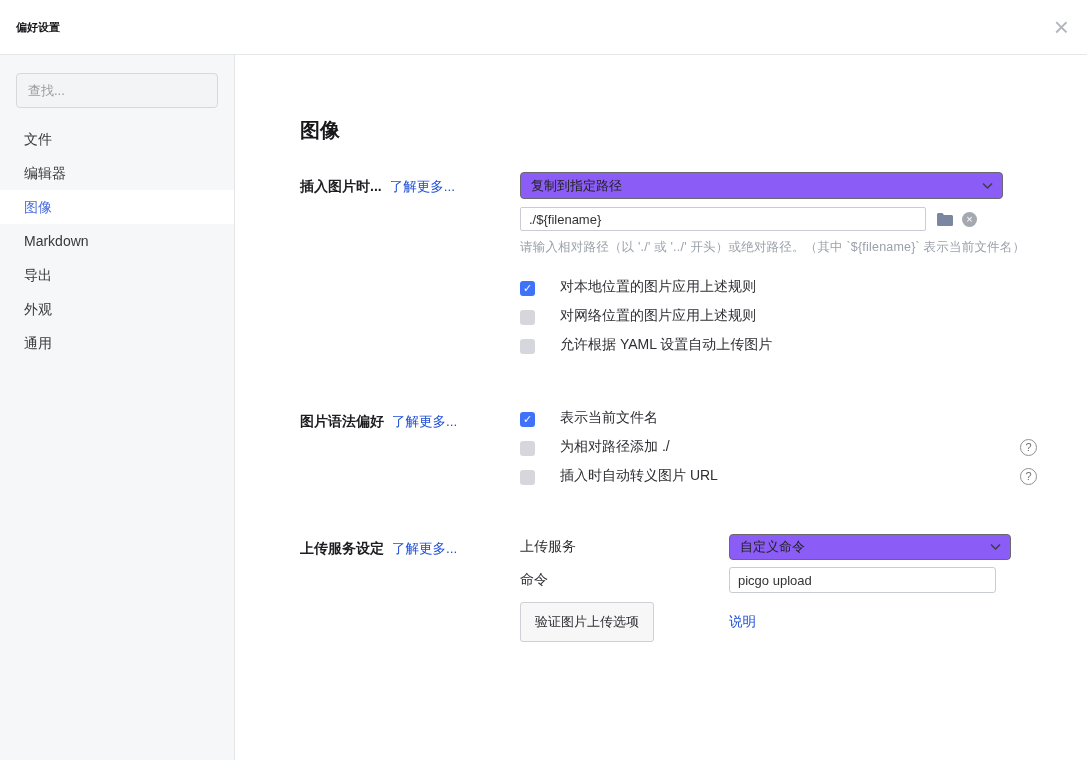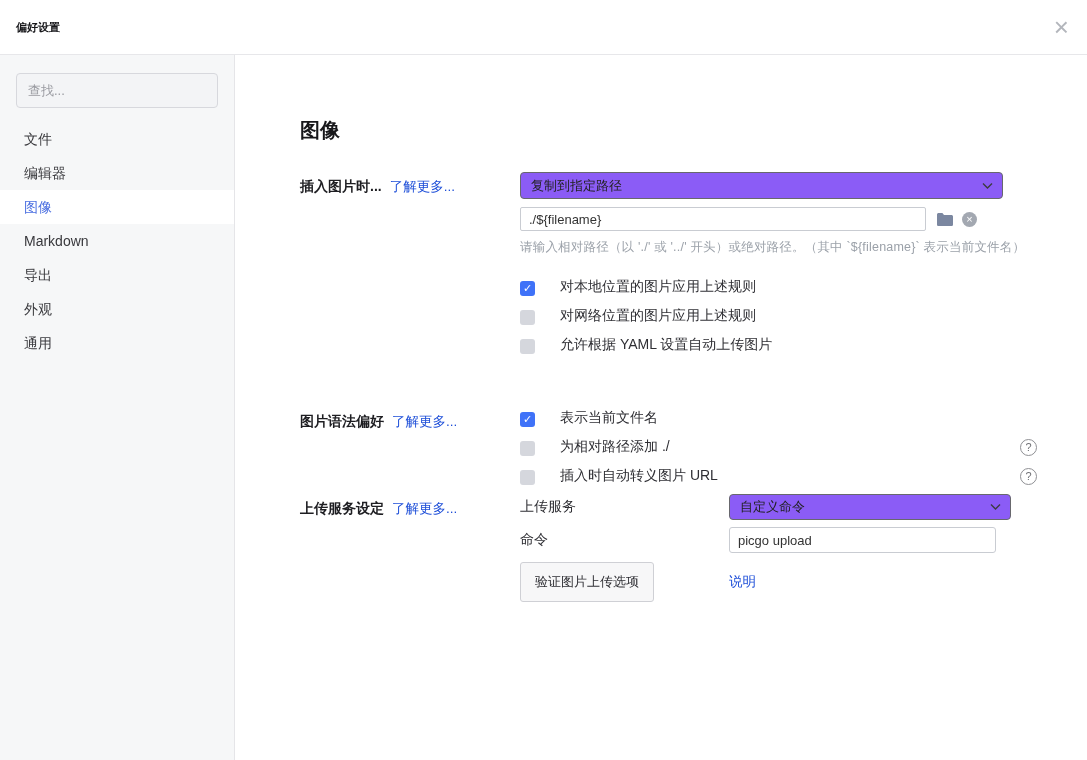--- a/index.html
+++ b/index.html
@@ -35,21 +35,21 @@
     height:34px; line-height:34px; padding-left:24px; font-size:14px;
     color:#38383c; cursor:pointer;
   }
   .nav-item.active { background:#fff; color:#4a6ee0; }
   main { flex:1; padding:46px 44px 0 65px; }
   .page-title { font-size:20px; font-weight:700; color:#17171a; margin-top:16px; }
   
   .section { display:flex; }
   .sec-insert { margin-top:28px; }
   .sec-syntax { margin-top:44px; }
-  .sec-upload { }
+  .sec-upload { margin-top:40px; }
   .row-label { width:220px; flex:0 0 220px; padding-top:5px; }
   .row-label .lbl { font-size:14px; font-weight:700; color:#1e1e22; }
   .row-label .link { margin-left:8px; }
   .link { font-size:13.5px; color:#1d4ed8; cursor:pointer; text-decoration:none; }
   .row-body { width:517px; }
   
   .select {
     position:relative; background:#8b5cf6; border:1px solid #68686d; border-radius:4px;
     height:27px; display:flex; align-items:center; padding:0 28px 0 10px;
     font-size:13px; color:#222; cursor:pointer;

